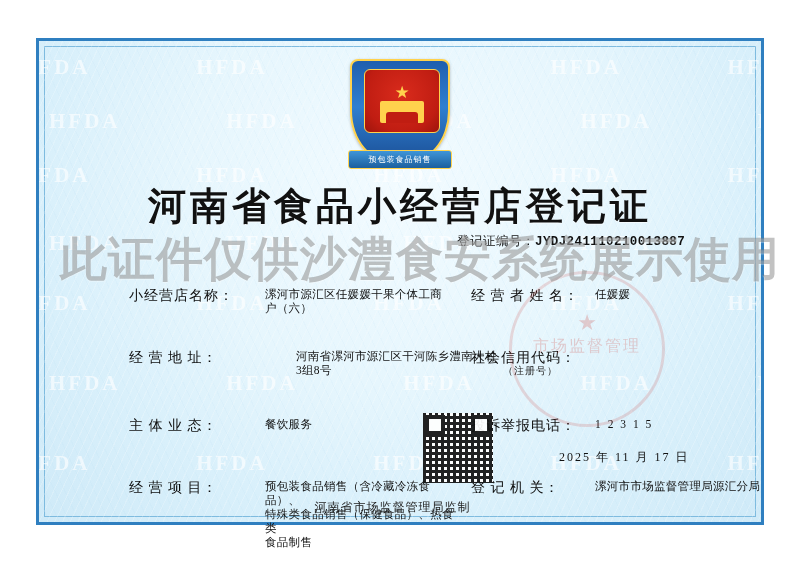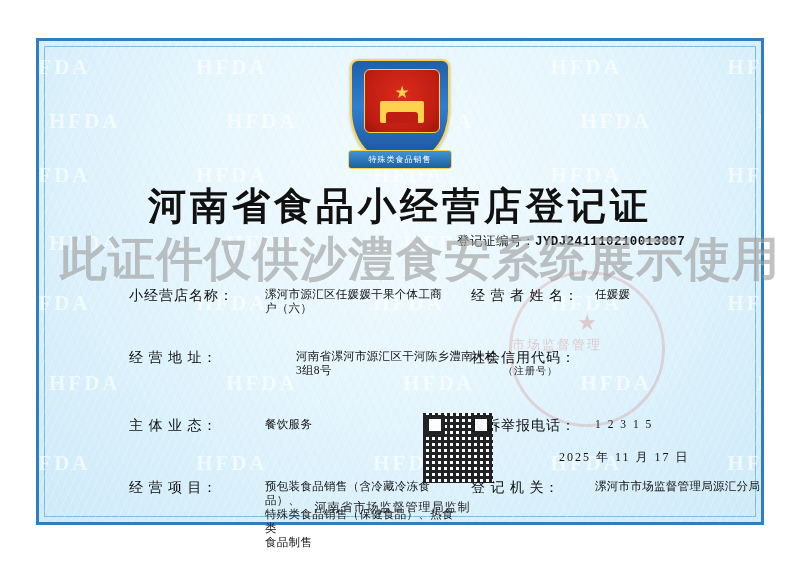--- a/index.html
+++ b/index.html
@@ -292,22 +292,23 @@
     width: 150px;
     height: 150px;
     border: 3px solid rgba(200, 32, 24, .40);
     border-radius: 50%;
     opacity: .38;
     pointer-events: none;
   }
   .seal-text {
     position: absolute;
     left: 0; right: 0; top: 62px;
+    text-align: center;
     color: rgba(200,32,24,.55);
-    font-size: 13px;
+    font-size: 16px;
     letter-spacing: 2px;
     font-family: Liberation Serif, serif;
   }
   .seal-star {
     position: absolute;
     left: 50%; top: 36px;
     transform: translateX(-50%);
     color: rgba(200,32,24,.55);
     font-size: 22px;
   }
@@ -391,21 +392,21 @@
       </div>
     </div>
 
     <div class="emblem-wrap">
       <div class="emblem-shield">
         <div class="emblem-inner">
           <div class="emblem-star">★</div>
           <div class="emblem-gate"></div>
         </div>
       </div>
-      <div class="emblem-ribbon">特殊类食品销售</div>
+      <div class="emblem-ribbon">预包装食品销售</div>
     </div>
 
     <div class="cert-title">河南省食品小经营店登记证</div>
 
     <div class="regline">
       <span>登记证编号：</span><span class="regno">JYDJ241110210013887</span>
     </div>
 
     <div class="fields">
 

